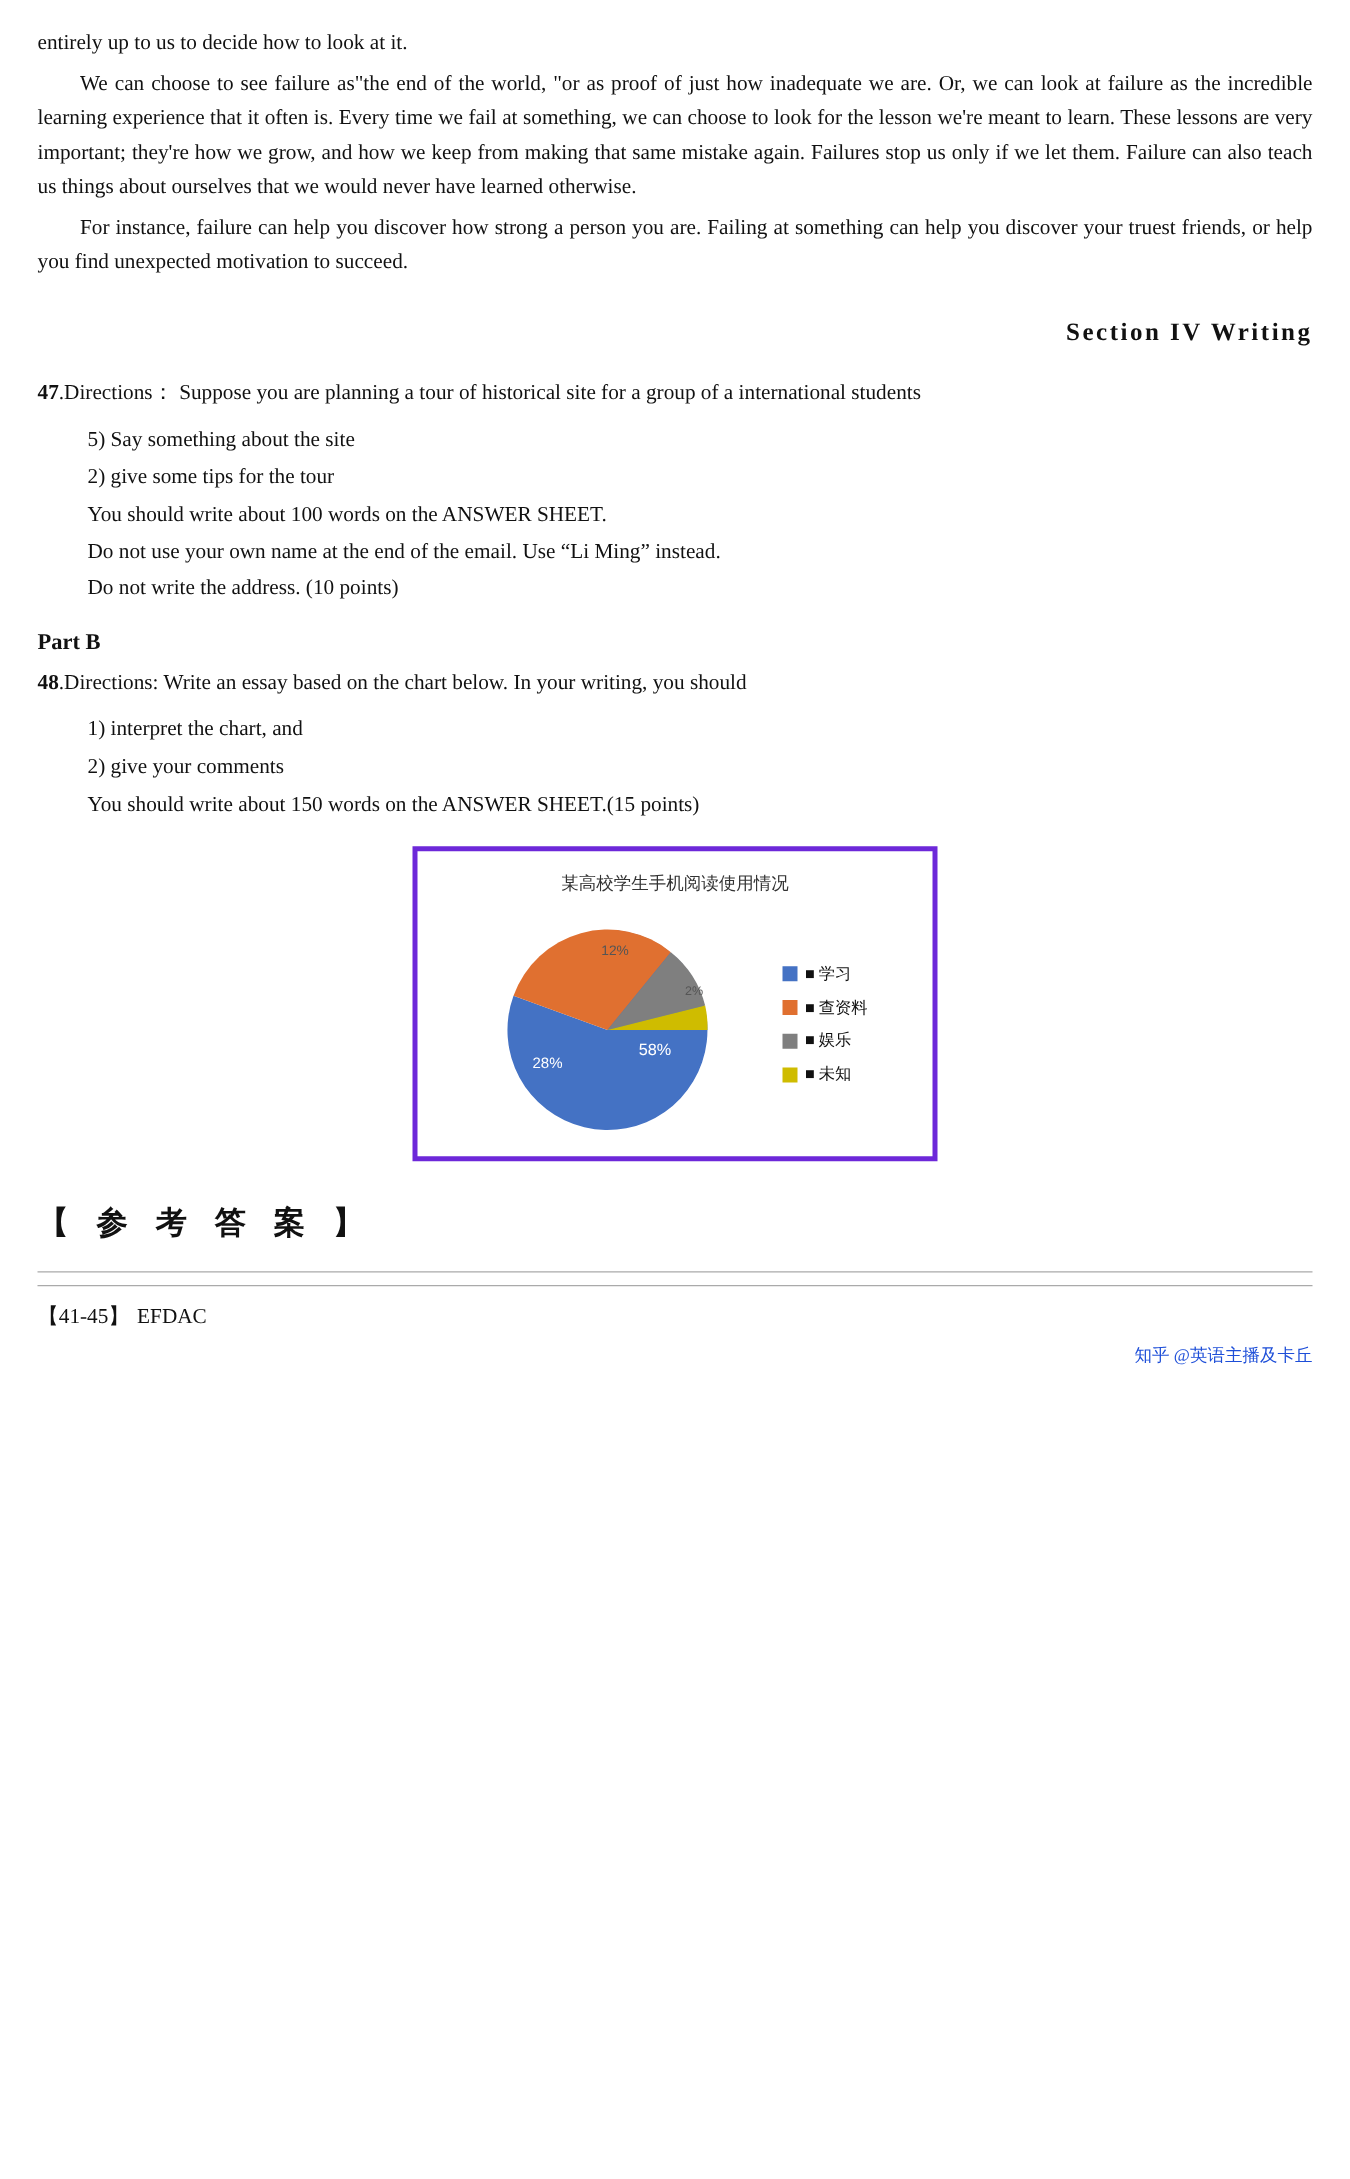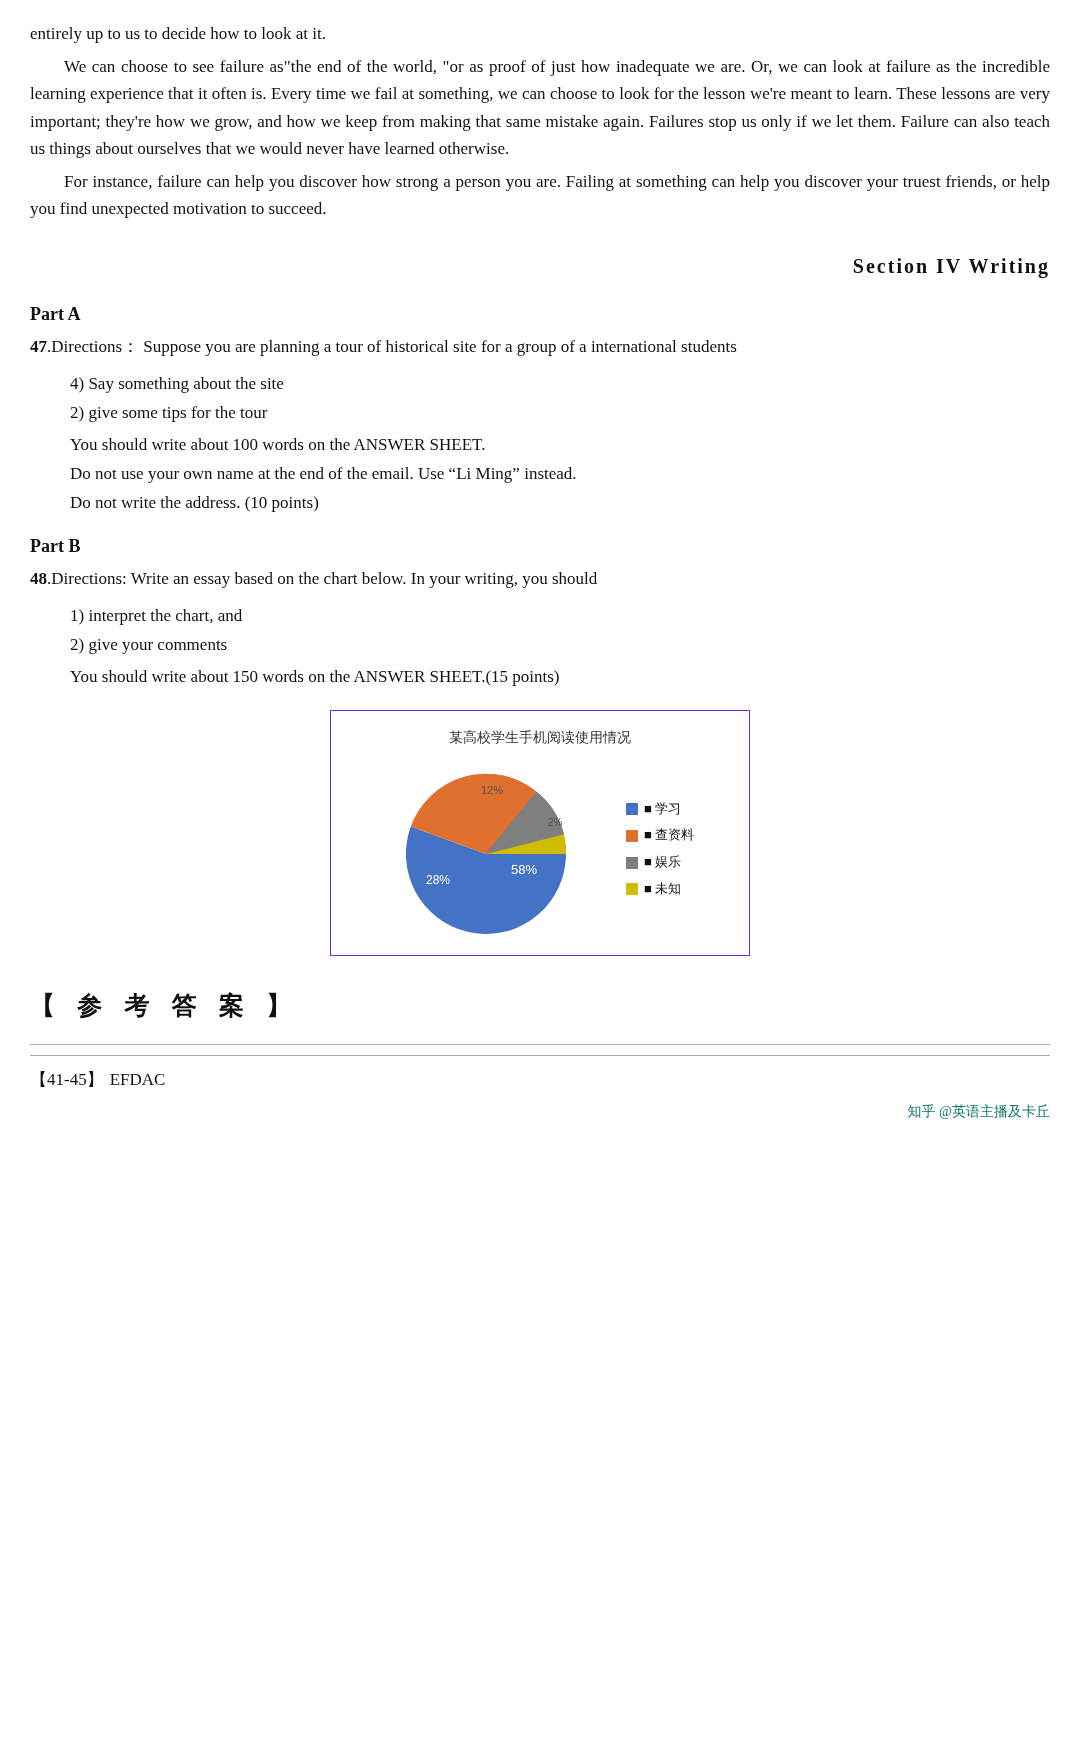--- a/index.html
+++ b/index.html
@@ -53,21 +53,21 @@
       margin-left: 40px;
       margin-top: 4px;
     }
     .notes p {
       margin-bottom: 2px;
     }
     .chart-container {
       display: flex;
       justify-content: center;
       margin: 20px auto 10px auto;
-      border: 1px solid #6d28d9;
+      border: 4px solid #6d28d9;
       width: 420px;
       padding: 16px 10px 16px 10px;
       background: #fff;
     }
     .chart-inner {
       display: flex;
       flex-direction: column;
       align-items: center;
     }
     .chart-title {
@@ -127,21 +127,21 @@
     }
     .answer-range {
       font-weight: normal;
     }
     .answer-vals {
       font-weight: normal;
     }
     .watermark {
       text-align: right;
       font-size: 14px;
-      color: #0f766e;
+      color: #1d4ed8;
       margin-top: 8px;
       font-family: "SimSun", "STSong", serif;
     }
     .divider-line {
       border: none;
       border-top: 1px solid #aaa;
       margin: 10px 0;
     }
   </style>
 </head>
@@ -149,28 +149,27 @@
 
 <div>
   <p class="text-block">entirely up to us to decide how to look at it.</p>
   <p class="text-block indent">We can choose to see failure as"the end of the world, "or as proof of just how inadequate we are. Or, we can look at failure as the incredible learning experience that it often is. Every time we fail at something, we can choose to look for the lesson we're meant to learn. These lessons are very important; they're how we grow, and how we keep from making that same mistake again. Failures stop us only if we let them. Failure can also teach us things about ourselves that we would never have learned otherwise.</p>
   <p class="text-block indent">For instance, failure can help you discover how strong a person you are. Failing at something can help you discover your truest friends, or help you find unexpected motivation to succeed.</p>
 </div>
 
 <div class="section-heading">Section IV     Writing</div>
 
 <div>
-  <p class="part-label">Part A</p>
   <div class="directions-block">
     <p>
       <span class="dir-num">47</span><span>.</span><span>Directions：</span><span> Suppose you are planning a tour of historical site for a group of a international students</span>
     </p>
   </div>
   <ul class="sub-list">
-    <li>4) Say something about the site</li>
+    <li>5) Say something about the site</li>
     <li>2) give some tips for the tour</li>
   </ul>
   <div class="notes">
     <p>You should write about 100 words on the ANSWER SHEET.</p>
     <p>Do not use your own name at the end of the email. Use “Li Ming” instead.</p>
     <p>Do not write the address. (10 points)</p>
   </div>
 </div>
 
 <div style="margin-top:14px;">

